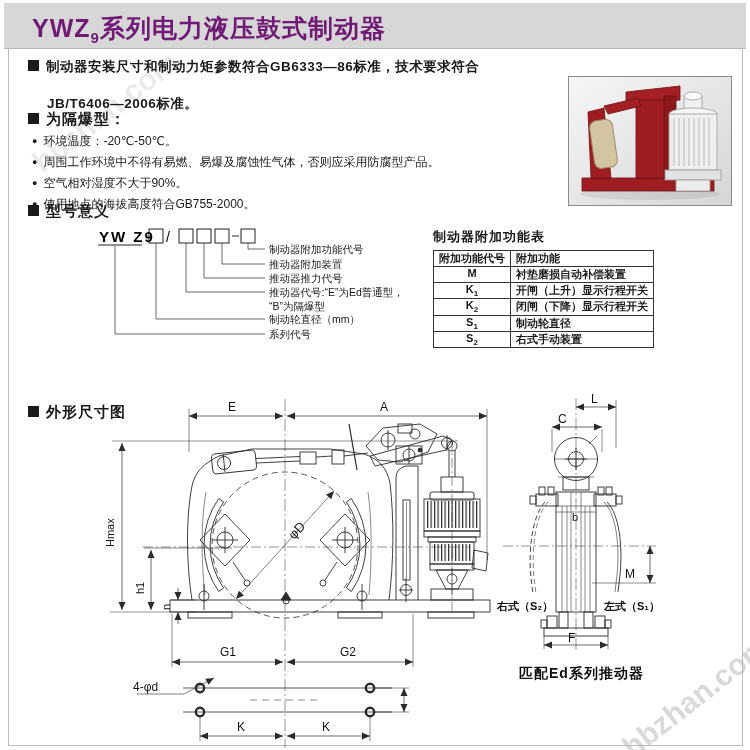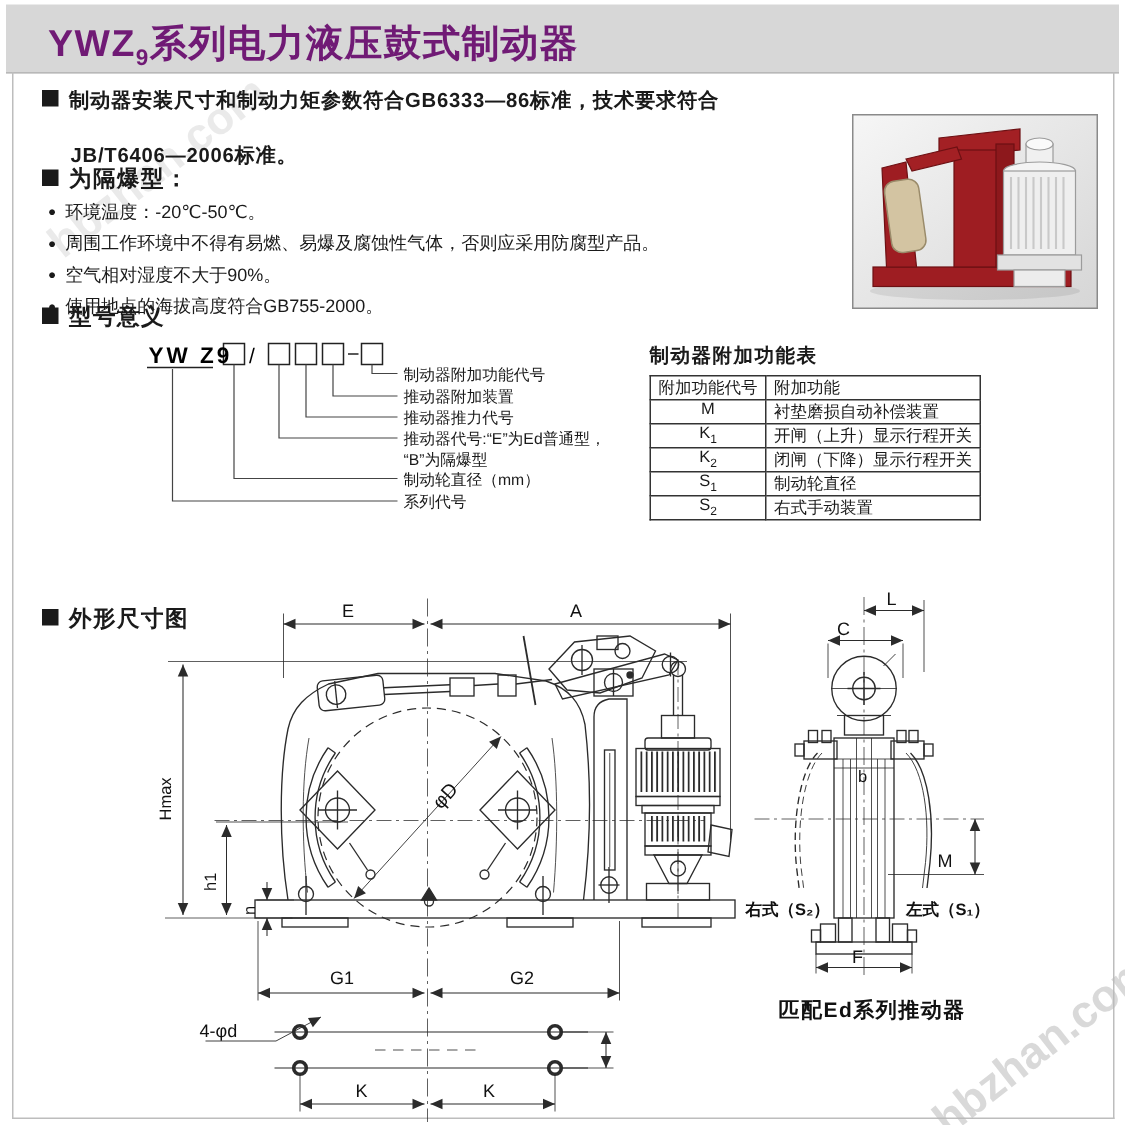--- a/index.html
+++ b/index.html
@@ -23,21 +23,21 @@
   .sec-h{font-size:15px;font-weight:bold;letter-spacing:1px;}
   .usage-h{left:28px;top:110px;}
   .model-h{left:28px;top:202px;}
   .draw-h{left:28px;top:403px;}
   .bullets{left:28px;top:128px;list-style:none;margin:4px;padding:0;font-size:12px;}
   .bullets li{line-height:19px;margin-bottom:2px;white-space:nowrap;}
   .dot{font-size:9px;margin-right:6px;vertical-align:1px;}
   
   .tbl-title{left:433px;top:228px;width:215px;font-size:13px;font-weight:bold;letter-spacing:1px;}
   .func-table{left:433px;top:250px;border-collapse:collapse;font-size:11px;table-layout:fixed;}
-  .func-table th,.func-table td{border:1px solid #333;height:13px;padding:0 5px;font-weight:normal;white-space:nowrap;overflow:hidden;}
+  .func-table th,.func-table td{border:1px solid #333;height:13px;padding:0 5px;font-weight:bold;white-space:nowrap;overflow:hidden;}
   .func-table th{text-align:left;}
   .func-table td.code{text-align:center;}
   .func-table .c1{width:72px;} .func-table .c2{width:124px;}
   .func-table sub{font-size:8px;}
   svg text{font-family:"Liberation Sans","DejaVu Sans",sans-serif;}
 </style>
 </head>
 <body>
 
 <div class="abs header-bar">

